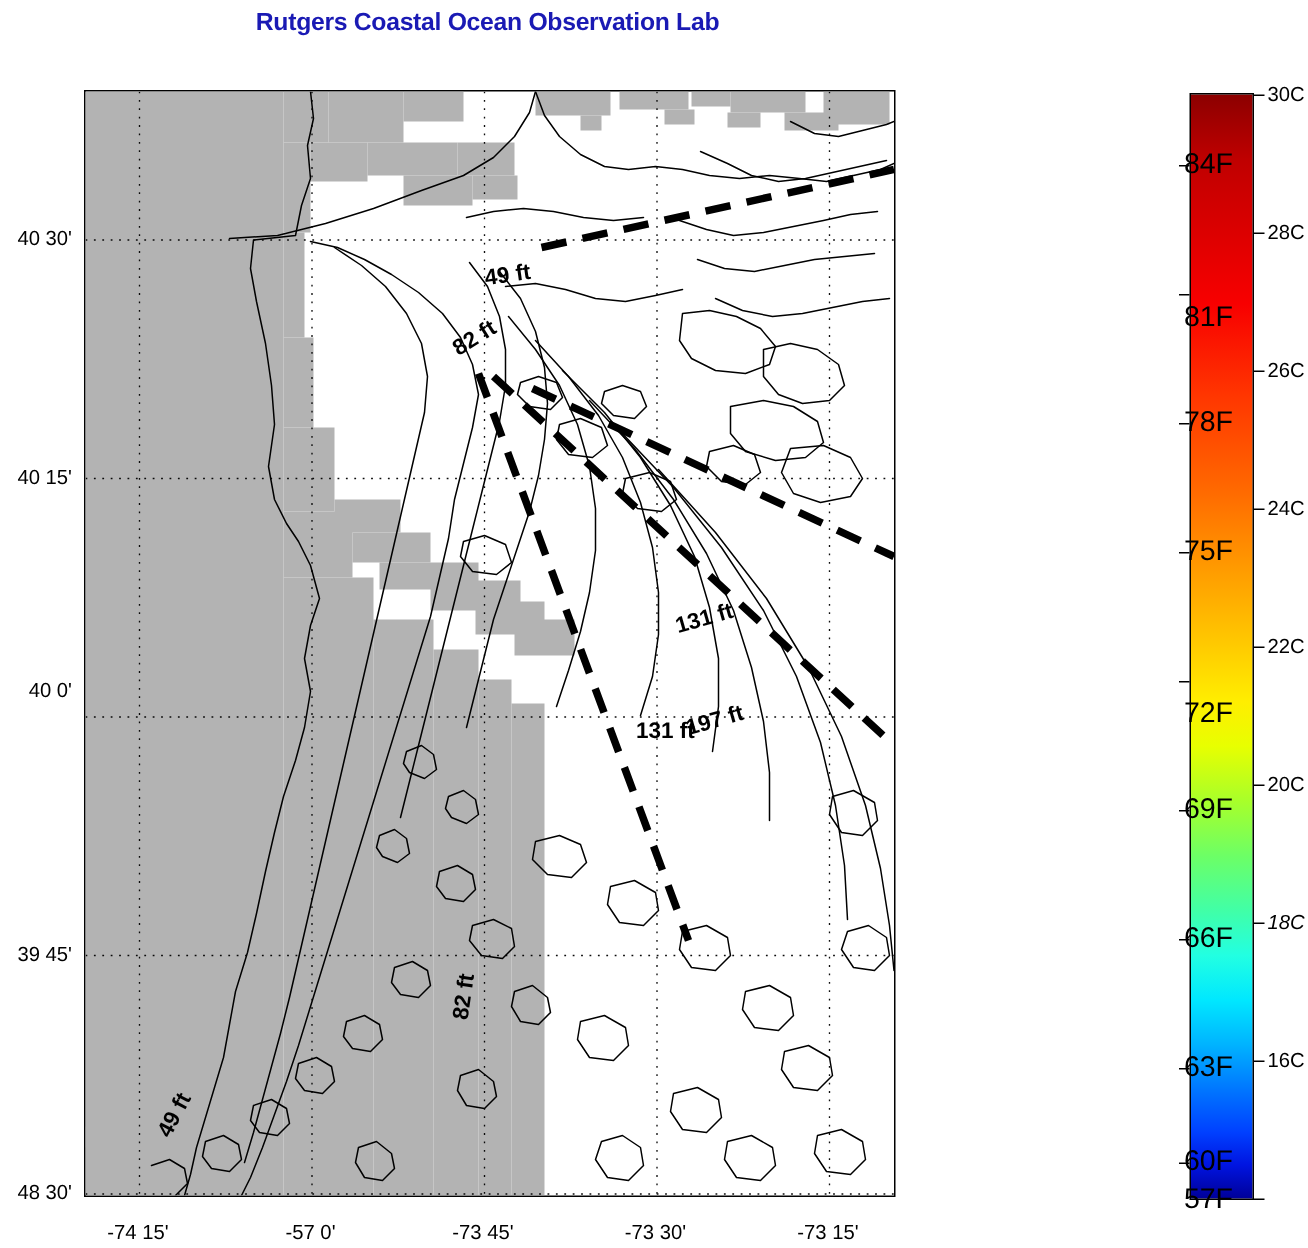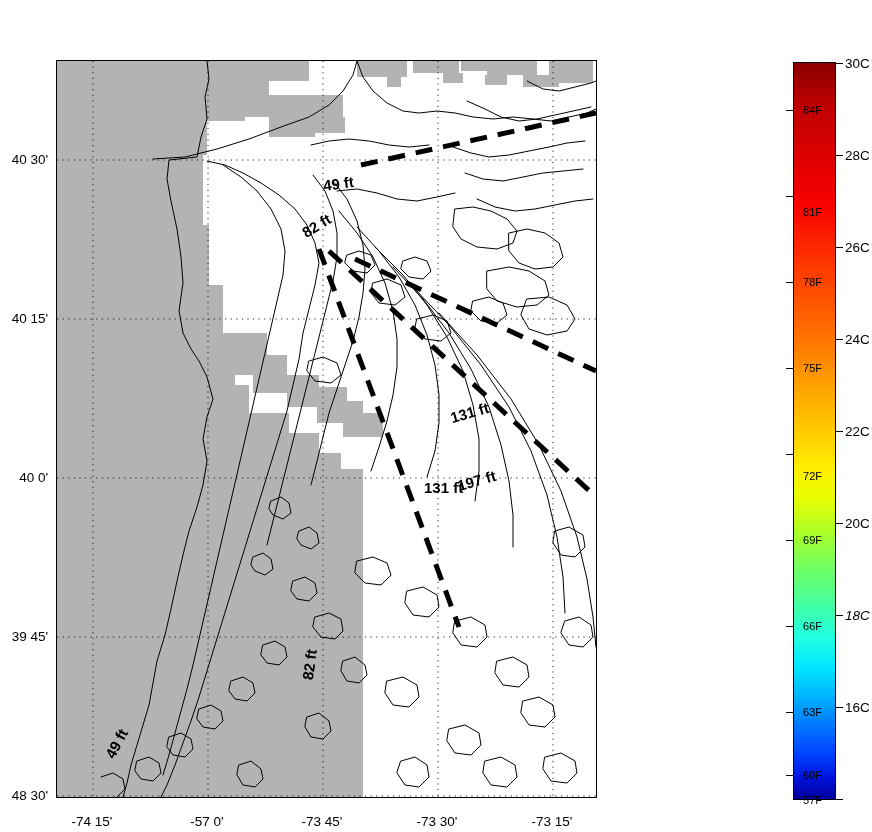--- a/index.html
+++ b/index.html
@@ -53,32 +53,33 @@
         #22ffe2 78%,
         #00e8ff 82%,
         #00b4ff 86%,
         #0078ff 90%,
         #0040ff 94%,
         #0014e0 97%,
         #000099 100%);}
   .cb-tick-l{position:absolute;left:-7px;width:7px;height:1px;background:#000;}
   .cb-tick-r{position:absolute;right:-7px;width:7px;height:1px;background:#000;}
   .cb-lab-l{position:absolute;right:50px;transform:translateY(-50%);
-            font-size:11px;color:#000;white-space:nowrap;}
+            font-size:19px;color:#000;white-space:nowrap;}
   .cb-lab-r{position:absolute;left:845px;transform:translateY(-50%);
             font-size:13.5px;color:#000;white-space:nowrap;}
 
   
   .depth-label{position:absolute;font-size:15px;font-weight:bold;color:#000;
                white-space:nowrap;}
 </style>
 </head>
 <body>
 
 <div id="title-block">
+  <div class="tline">Rutgers Coastal Ocean Observation Lab</div>
 </div>
 
 <div id="map-frame">
   <svg id="map-canvas" viewBox="0 0 539 736" preserveAspectRatio="none">
 
     <g fill="#b3b3b3" stroke="none">
 
       <rect x="0" y="0" width="132" height="736"></rect>
       <rect x="132" y="0" width="30" height="34"></rect>
       <rect x="132" y="34" width="18" height="60"></rect>
@@ -338,21 +339,21 @@
   <div class="tickmark xtick-minor-t" style="left:358px;"></div>
   <div class="tickmark xtick-minor-t" style="left:404px;"></div>
   <div class="tickmark xtick-minor-t" style="left:427px;"></div>
   <div class="tickmark xtick-minor-t" style="left:450px;"></div>
   <div class="tickmark xtick-minor-t" style="left:473px;"></div>
   <div class="tickmark xtick-minor-t" style="left:519px;"></div>
 </div>
 
 <div class="ylabel-abs" style="left:8px;top:159px;width:40px;">40 30'</div>
 <div class="ylabel-abs" style="left:8px;top:318px;width:40px;">40 15'</div>
-<div class="ylabel-abs" style="left:12px;top:477px;width:36px;">40 0'</div>
+<div class="ylabel-abs" style="left:12px;top:460px;width:36px;">40 0'</div>
 <div class="ylabel-abs" style="left:8px;top:636px;width:40px;">39 45'</div>
 <div class="ylabel-abs" style="left:8px;top:795px;width:40px;">48 30'</div>
 
 <div class="xlabel" style="left:92px;top:814px;">-74 15'</div>
 <div class="xlabel" style="left:207px;top:814px;">-57 0'</div>
 <div class="xlabel" style="left:322px;top:814px;">-73 45'</div>
 <div class="xlabel" style="left:437px;top:814px;">-73 30'</div>
 <div class="xlabel" style="left:552px;top:814px;">-73 15'</div>
 
 <div id="colorbar-wrap">

